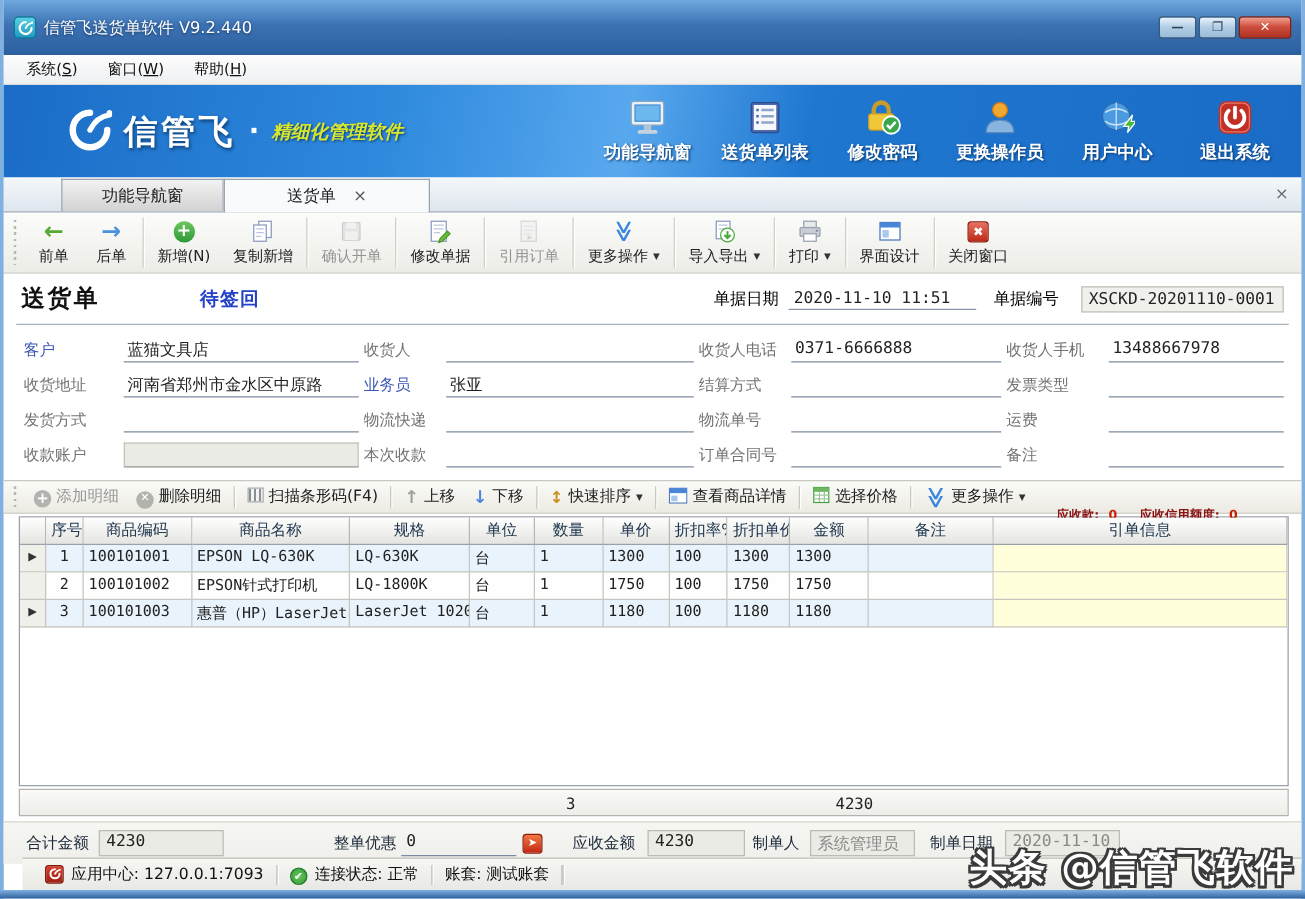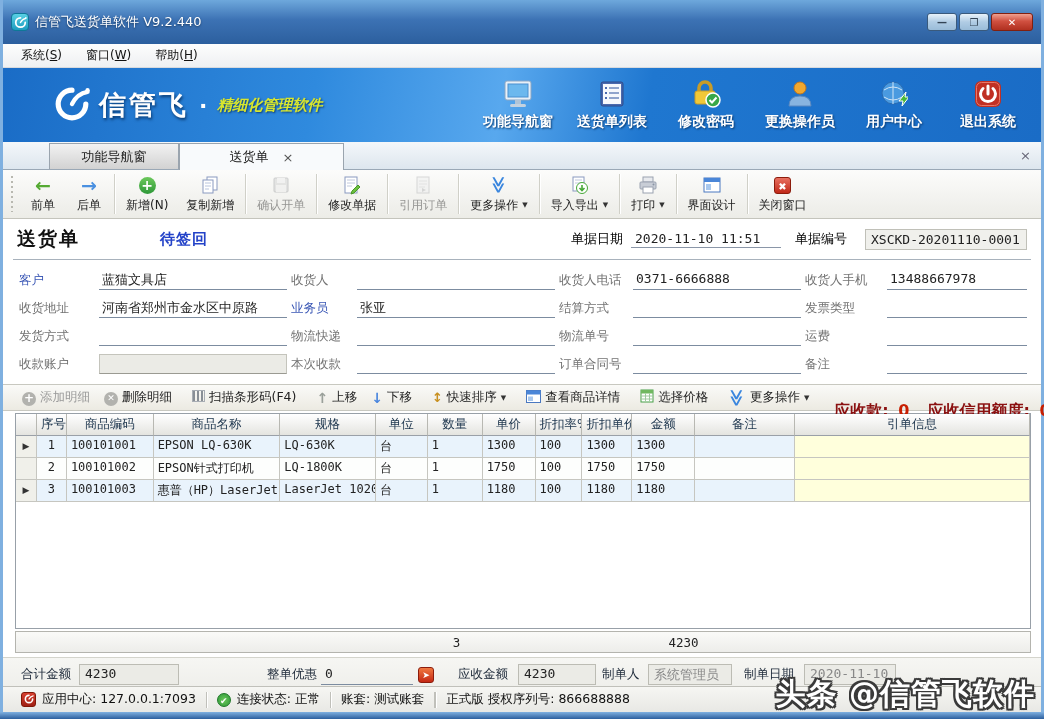--- a/index.html
+++ b/index.html
@@ -71,21 +71,21 @@
   .lbl{font-size:12.5px;color:#737373;white-space:nowrap;}
   .lbl.blue{color:#3a57b5;}
   .fld{height:20px;border-bottom:1px solid #7c8ca0;font-family:"DejaVu Sans Mono","Liberation Mono",monospace;font-size:13px;padding:1px 3px;white-space:nowrap;overflow:hidden;}
   .fld.ro{background:#ebebe6;border:1px solid #c4c4bc;border-bottom-color:#9a9a92;}
 
   
   .dbar{height:27px;background:linear-gradient(#fafaf8,#eceae2);border:1px solid #c8c8c0;border-left:none;border-right:none;display:flex;align-items:center;padding-left:4px;margin-top:2px;}
   .dbtn{display:flex;align-items:center;gap:4px;background:none;border:none;font-family:inherit;font-size:12.5px;color:#222;padding:2px 7px;cursor:pointer;white-space:nowrap;}
   .dbtn.disabled{color:#999;}
   .dsep{width:1px;height:18px;background:#c8c8c0;margin:0 3px;box-shadow:1px 0 0 #fff;}
-  .recv{color:#8b1111;font-weight:bold;font-size:16px;margin-left:18px;white-space:nowrap;margin-top:28px;}
+  .recv{color:#8b1111;font-weight:bold;font-size:10px;margin-left:18px;white-space:nowrap;margin-top:28px;}
   .recv b{color:#c81e00;margin-left:4px;}
 
   
   .tablewrap{margin:2px 10px 0 12px;border:1px solid #98a0a8;height:216px;background:#fff;overflow:hidden;}
   .trow{display:flex;height:22px;}
   .tc{border-right:1px solid #c6c6c0;border-bottom:1px solid #c6c6c0;padding:2px 4px;font-size:12.5px;white-space:nowrap;overflow:hidden;}
   .thead .tc{background:linear-gradient(#ffffff,#e4e4e0);text-align:center;color:#203850;border-right-color:#b8b8b2;border-bottom-color:#9aa0a8;}
   .mk{background:#f0f0ea;text-align:center;font-size:9px;color:#333;padding-top:5px;}
   .cell-num{font-family:"DejaVu Sans Mono","Liberation Mono",monospace;font-size:12px;}
   .sumbar{margin:2px 10px 0 12px;height:22px;background:linear-gradient(#fafaf8,#ededea);border:1px solid #b4b4ae;position:relative;font-family:"DejaVu Sans Mono","Liberation Mono",monospace;font-size:12.5px;}
@@ -93,21 +93,21 @@
 
   
   .footrow{height:34px;display:flex;align-items:center;background:linear-gradient(#f6f6f3,#eeeeea);border-top:1px solid #d4d4cc;margin-top:4px;padding-left:18px;}
   .flab{font-size:12.5px;color:#1c2838;white-space:nowrap;}
   .fbox{height:21px;background:#ebebe6;border:1px solid #bcbcb4;font-family:"DejaVu Sans Mono","Liberation Mono",monospace;font-size:13px;padding:1px 5px;white-space:nowrap;}
   .fbox.dim{color:#888;}
   .ufield{height:20px;border-bottom:1px solid #7c8ca0;font-family:"DejaVu Sans Mono","Liberation Mono",monospace;font-size:13px;padding:1px 4px;}
   .redbtn{width:16px;height:16px;border-radius:3px;background:linear-gradient(#f07840,#c42814);border:1px solid #8c1c0c;color:#fff;font-size:9px;line-height:14px;text-align:center;margin-left:5px;cursor:pointer;}
 
   
-  .statusbar{position:absolute;left:0;right:0;bottom:7px;height:26px;background:linear-gradient(#f6f6f3,#e8e8e4);border-top:1px solid #c0c0ba;display:flex;align-items:center;padding:0 8px;font-size:12.5px;color:#111;}
+  .statusbar{position:absolute;left:15px;right:0;bottom:7px;height:26px;background:linear-gradient(#f6f6f3,#e8e8e4);border-top:1px solid #c0c0ba;display:flex;align-items:center;padding:0 8px;font-size:12.5px;color:#111;}
   .sitem{display:flex;align-items:center;gap:6px;white-space:nowrap;padding:0 10px;}
   .ssep{width:1px;height:16px;background:#c0c0ba;box-shadow:1px 0 0 #fff;}
   .bluestrip{position:absolute;left:-3px;right:-3px;bottom:0;height:7px;background:linear-gradient(#7fb0e0,#2c5f9e);}
 
   
   .watermark{position:absolute;right:6px;bottom:4px;font-size:30px;font-weight:bold;color:#fff;letter-spacing:1px;z-index:50;text-shadow:-2px -2px 0 #3a3a3a,2px -2px 0 #3a3a3a,-2px 2px 0 #3a3a3a,2px 2px 0 #3a3a3a,0 2px 0 #3a3a3a,0 -2px 0 #3a3a3a,2px 0 0 #3a3a3a,-2px 0 0 #3a3a3a;pointer-events:none;}
 </style>
 </head>
 <body>
 
@@ -563,19 +563,16 @@
       <span class="sitem">
         <span><span class="okc">✔</span></span>
         <span>连接状态: 正常</span>
       </span>
       <span class="ssep"></span>
       <span class="sitem">
         <span>账套: 测试账套</span>
       </span>
       <span class="ssep"></span>
       <span class="ssep"></span>
-      <span class="sitem">
-        <span>正式版 授权序列号: 866688888</span>
-      </span>
     </div>
   <div class="bluestrip"></div>
   <div class="watermark">头条 @信管飞软件</div>
 </div>
 
 </body></html>

